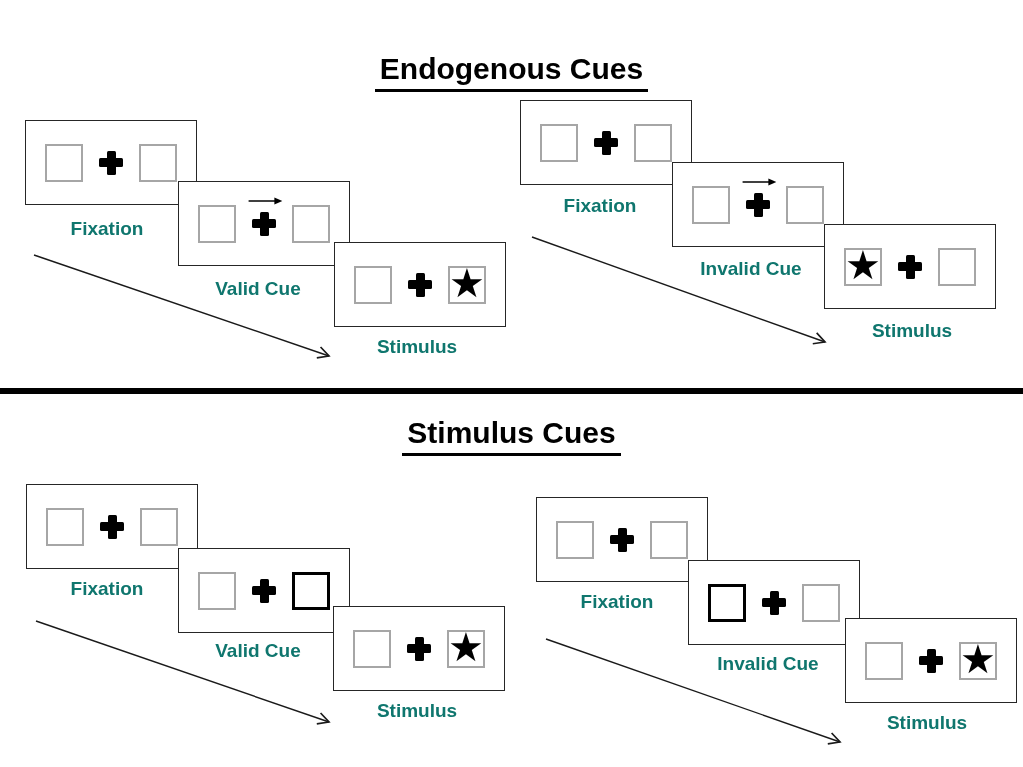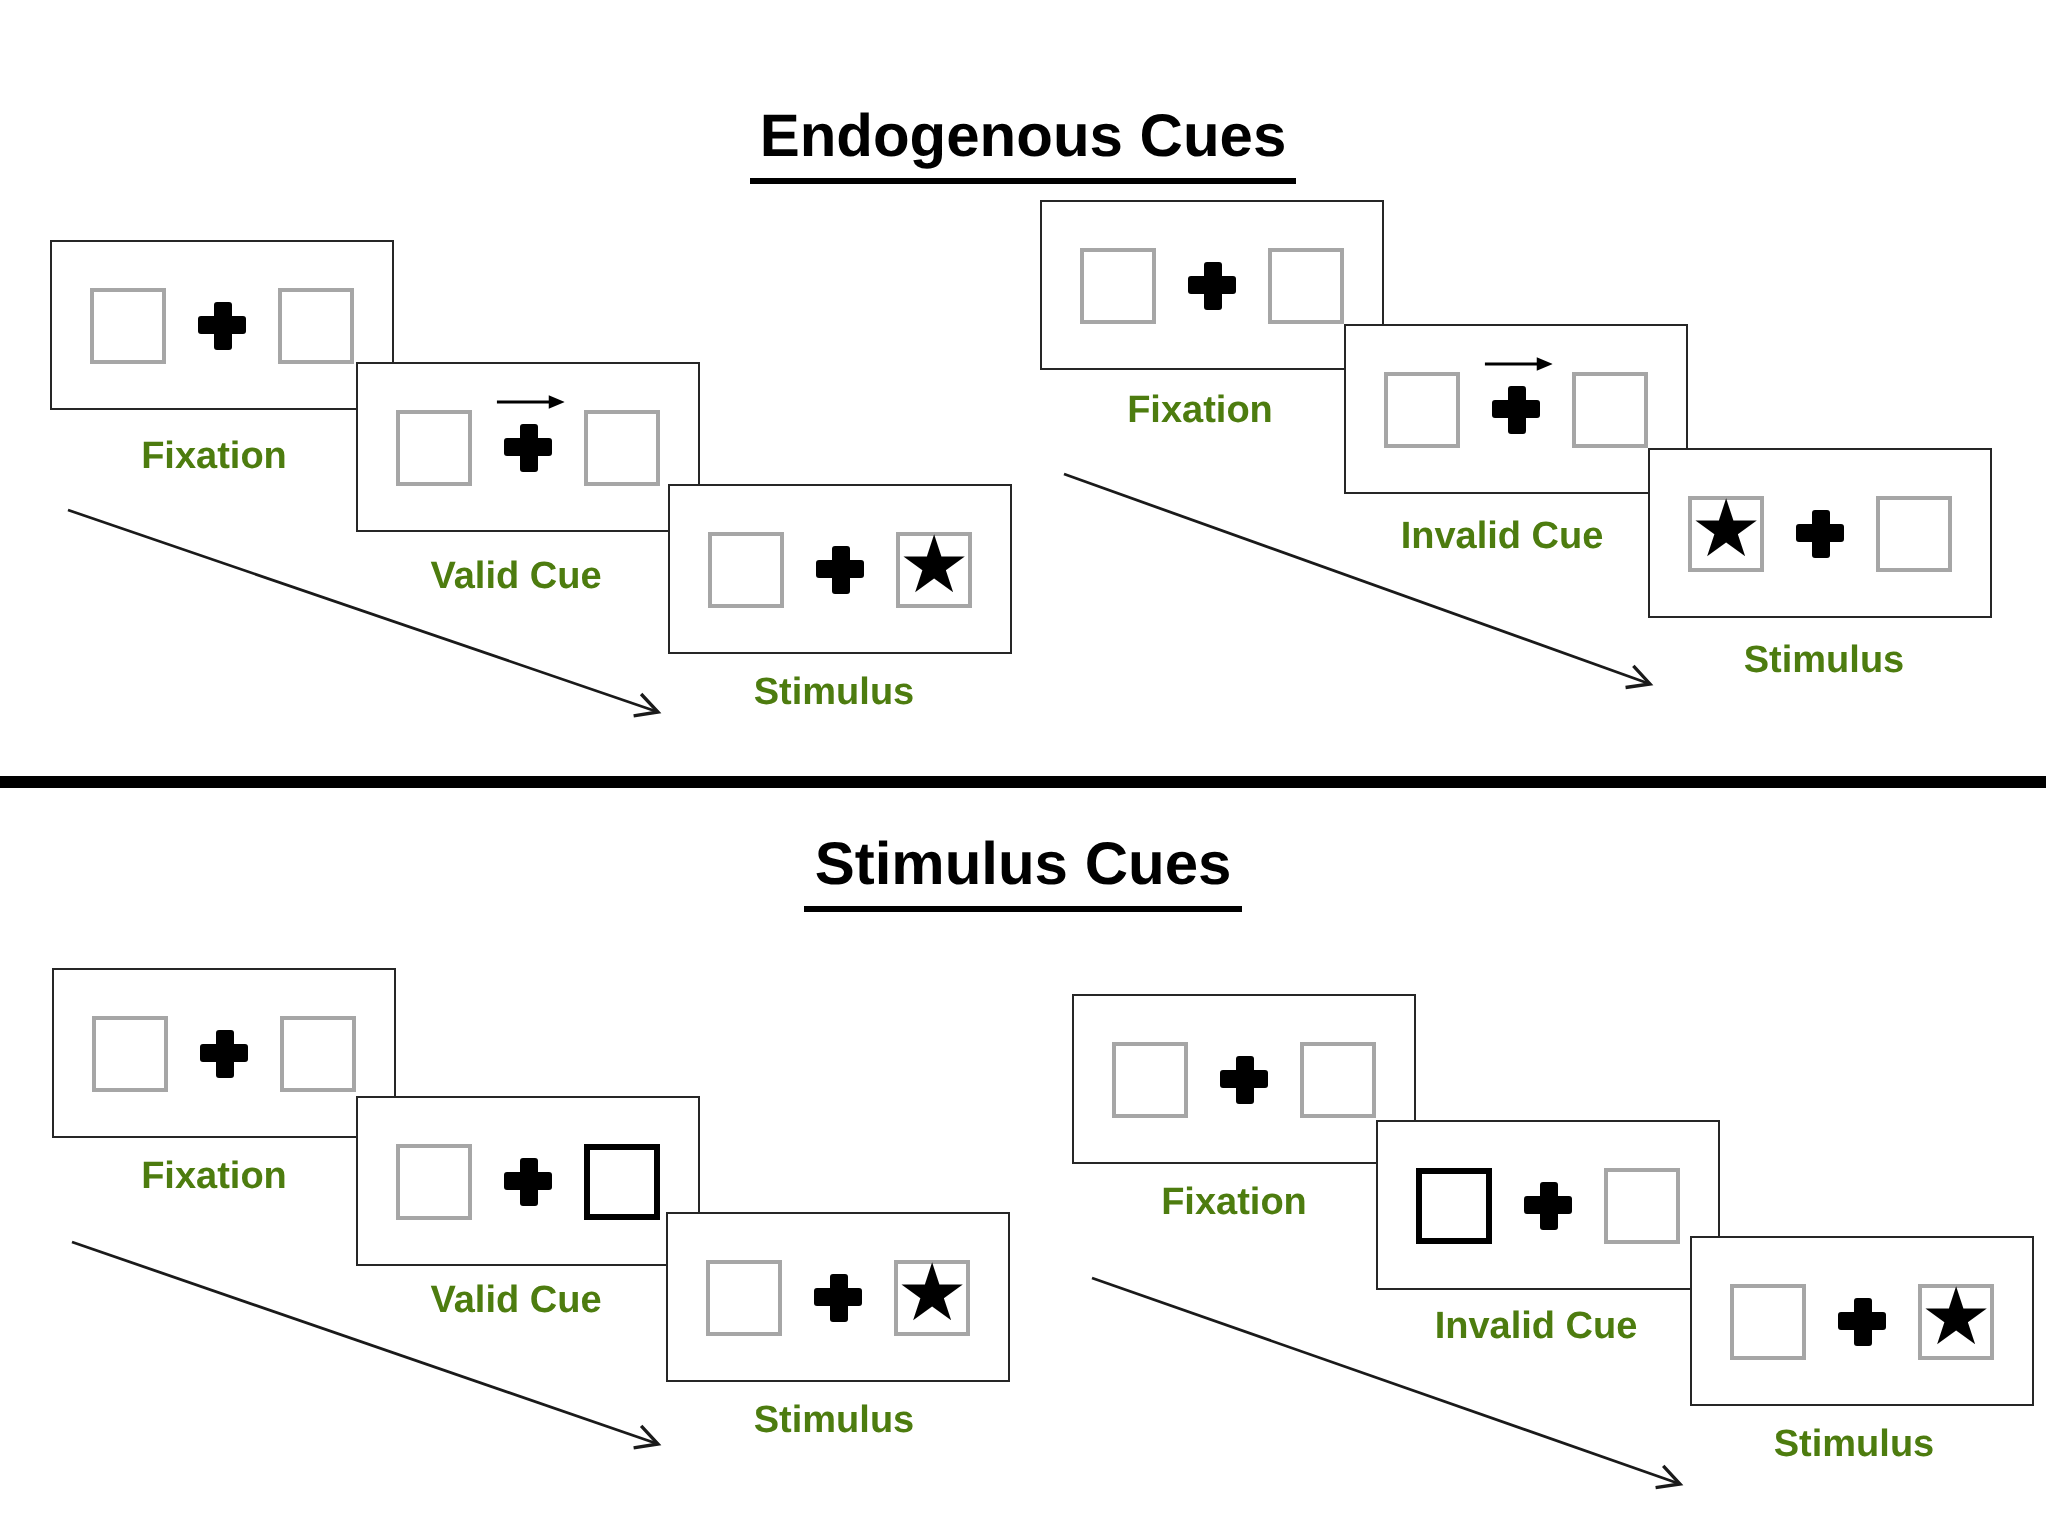--- a/index.html
+++ b/index.html
@@ -25,21 +25,21 @@
 
   .star { font-size:40px; line-height:38px; color:#000; margin-top:-4px; }
 
   .mid { position:relative; width:24px; height:24px; flex:0 0 auto; }
   .pbar { position:absolute; background:#000; border-radius:1.5px; }
   .pbar.v { left:7.5px; top:0; width:9px; height:24px; }
   .pbar.h { left:0; top:7.5px; width:24px; height:9px; }
   .cue-arrow { position:absolute; left:50%; transform:translateX(-46%); top:-16px; }
 
   .plabel { position:absolute; transform:translateX(-50%); font-weight:bold;
-            font-size:19px; color:#4d7c0f; white-space:nowrap;text-align:right; }
+            font-size:19px; color:#0f766e; white-space:nowrap;text-align:right; }
 
   
   .g1p1{left:25px;top:120px}  .g1p2{left:178px;top:181px}  .g1p3{left:334px;top:242px}
   .g2p1{left:520px;top:100px} .g2p2{left:672px;top:162px}  .g2p3{left:824px;top:224px}
   .g3p1{left:26px;top:484px}  .g3p2{left:178px;top:548px}  .g3p3{left:333px;top:606px}
   .g4p1{left:536px;top:497px} .g4p2{left:688px;top:560px}  .g4p3{left:845px;top:618px}
 
   
   .l-g1p1{left:107px;top:218px} .l-g1p2{left:258px;top:278px} .l-g1p3{left:417px;top:336px}
   .l-g2p1{left:600px;top:195px} .l-g2p2{left:751px;top:258px} .l-g2p3{left:912px;top:320px}

